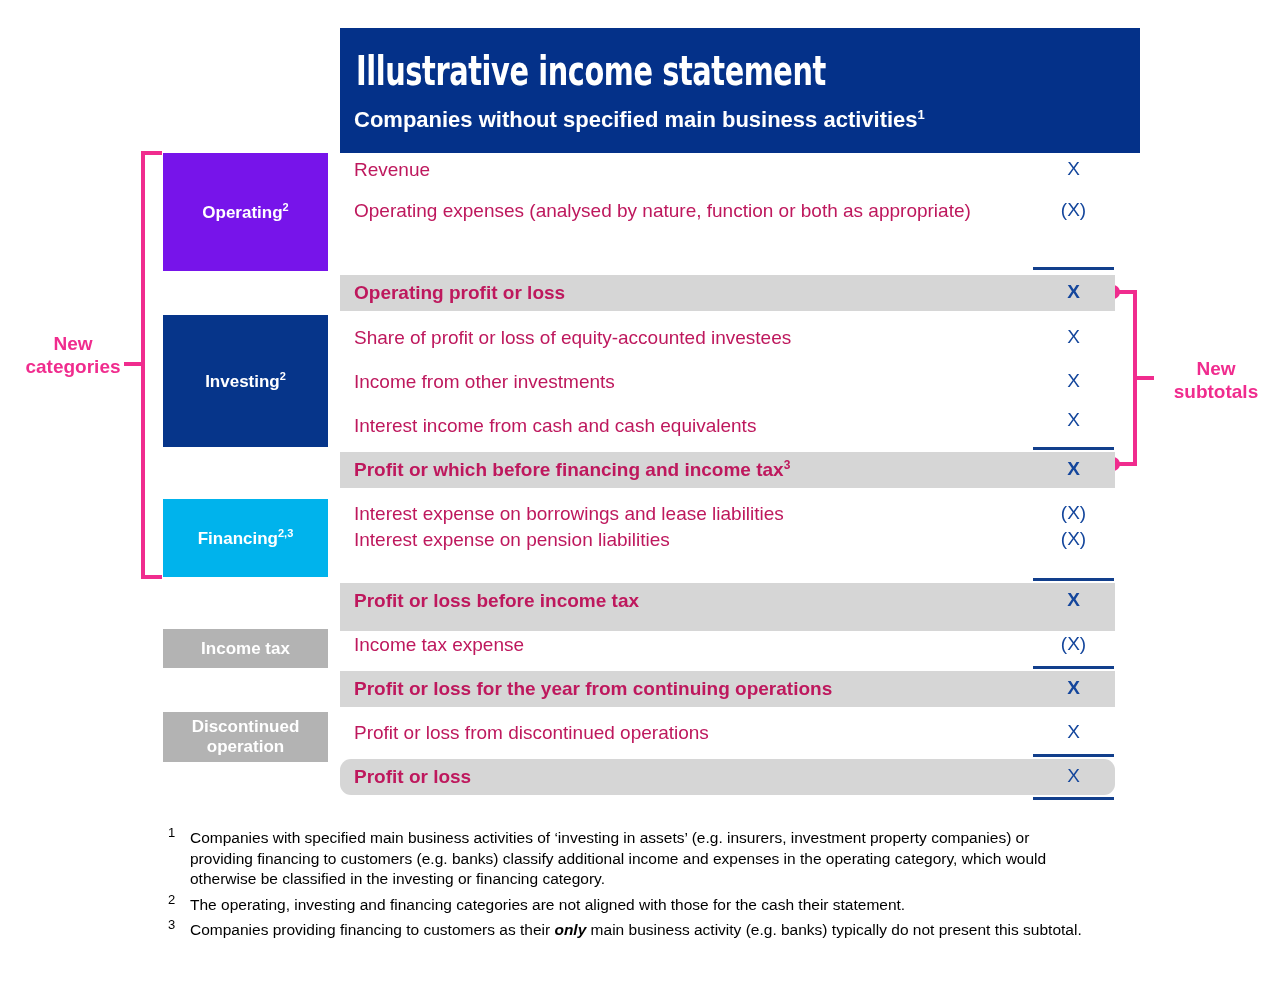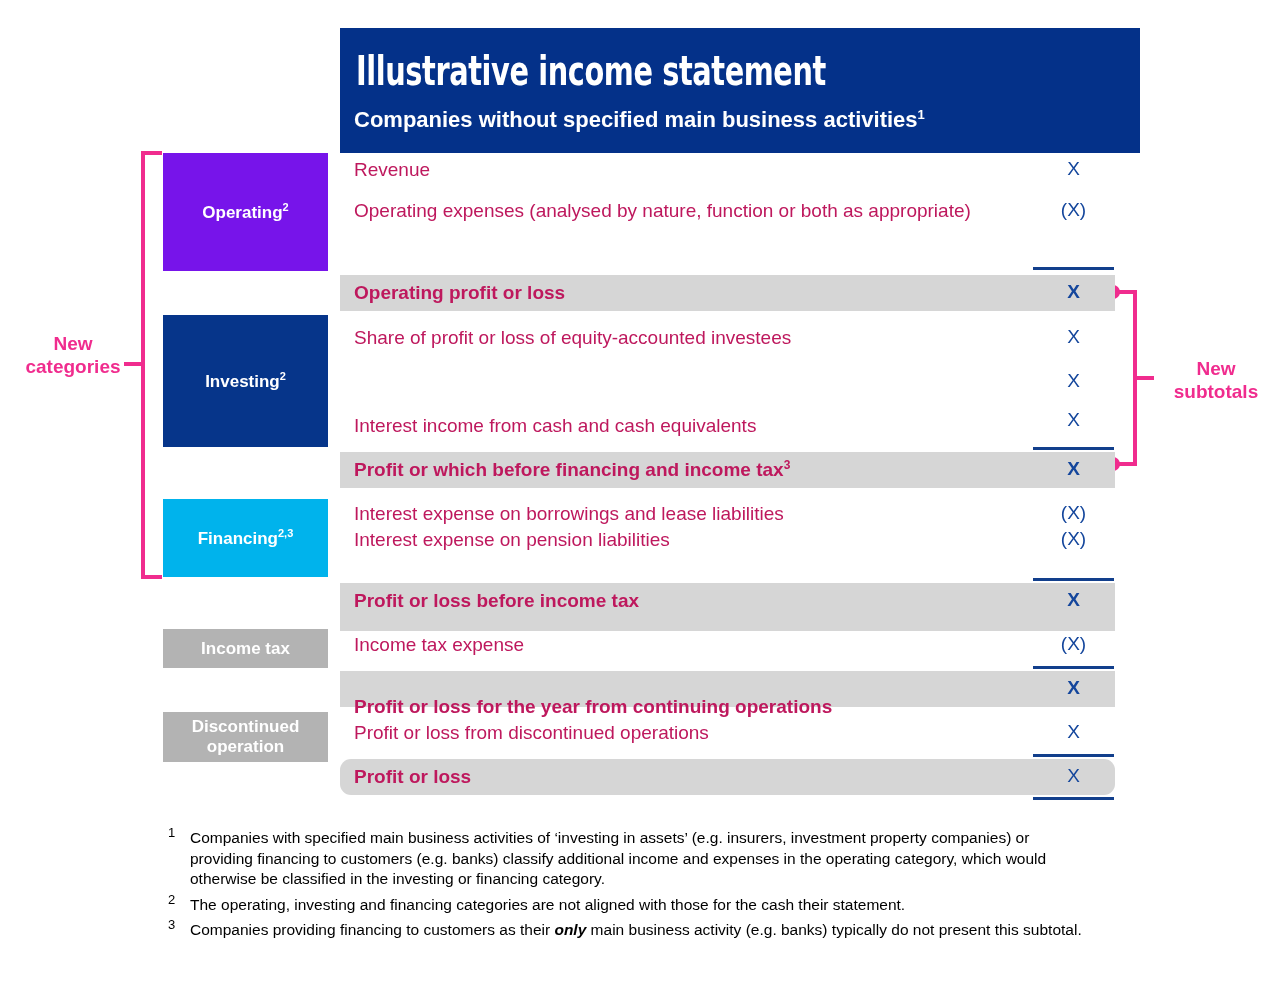--- a/index.html
+++ b/index.html
@@ -158,20 +158,21 @@
     <div class="label pink-text" style="top:6px;">Operating profit or loss</div>
     <div class="value" style="top:6px;">X</div>
   </div>
 
   <div class="row" style="top:326px;height:34px;">
     <div class="label">Share of profit or loss of equity-accounted investees</div>
     <div class="value">X</div>
   </div>
 
   <div class="row" style="top:370px;height:34px;">
+    <div class="label">Income from other investments</div>
     <div class="value">X</div>
   </div>
 
   <div class="row" style="top:414px;height:34px;">
     <div class="label">Interest income from cash and cash equivalents</div>
     <div class="value" style="top:-5px;">X</div>
   </div>
 
   <div class="rule" style="top:447px;"></div>
 
@@ -198,21 +199,21 @@
   </div>
 
   <div class="row" style="top:633px;height:34px;">
     <div class="label">Income tax expense</div>
     <div class="value">(X)</div>
   </div>
 
   <div class="rule" style="top:666px;"></div>
 
   <div class="row subtotal shaded" style="top:671px;height:36px;">
-    <div class="label" style="top:24px;">Profit or loss for the year from continuing operations</div>
+    <div class="label" style="top:6px;">Profit or loss for the year from continuing operations</div>
     <div class="value" style="top:6px;">X</div>
   </div>
 
   <div class="row" style="top:721px;height:34px;">
     <div class="label">Profit or loss from discontinued operations</div>
     <div class="value">X</div>
   </div>
 
   <div class="rule" style="top:754px;"></div>
 

